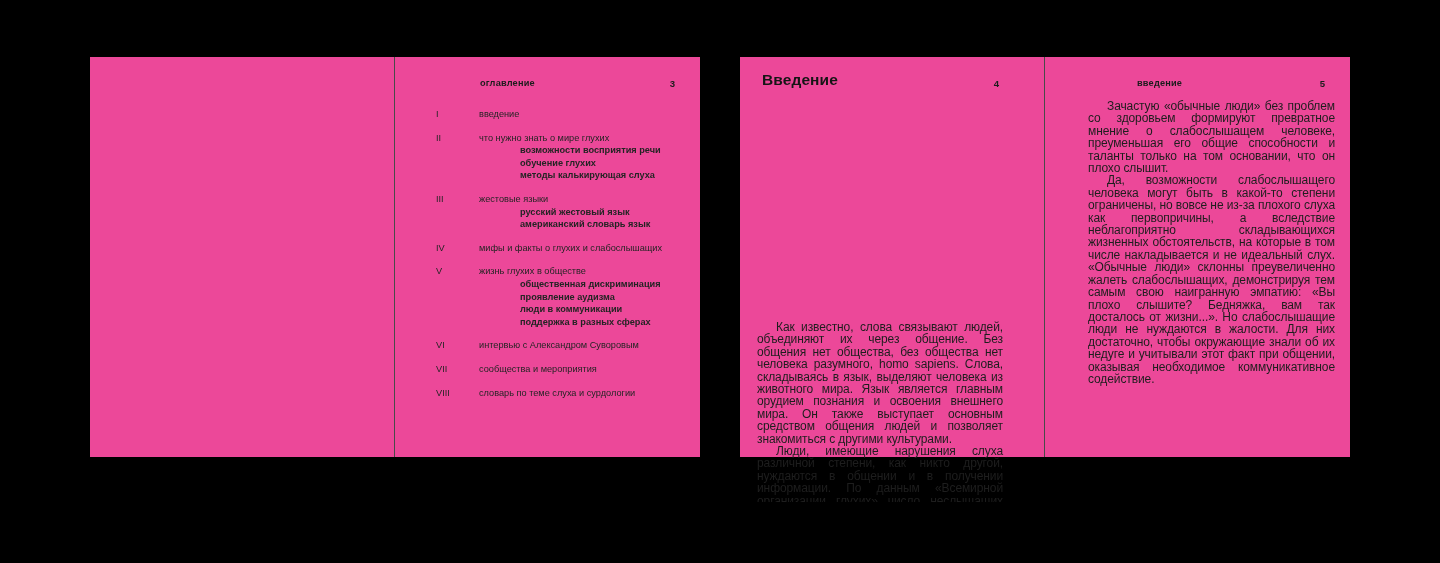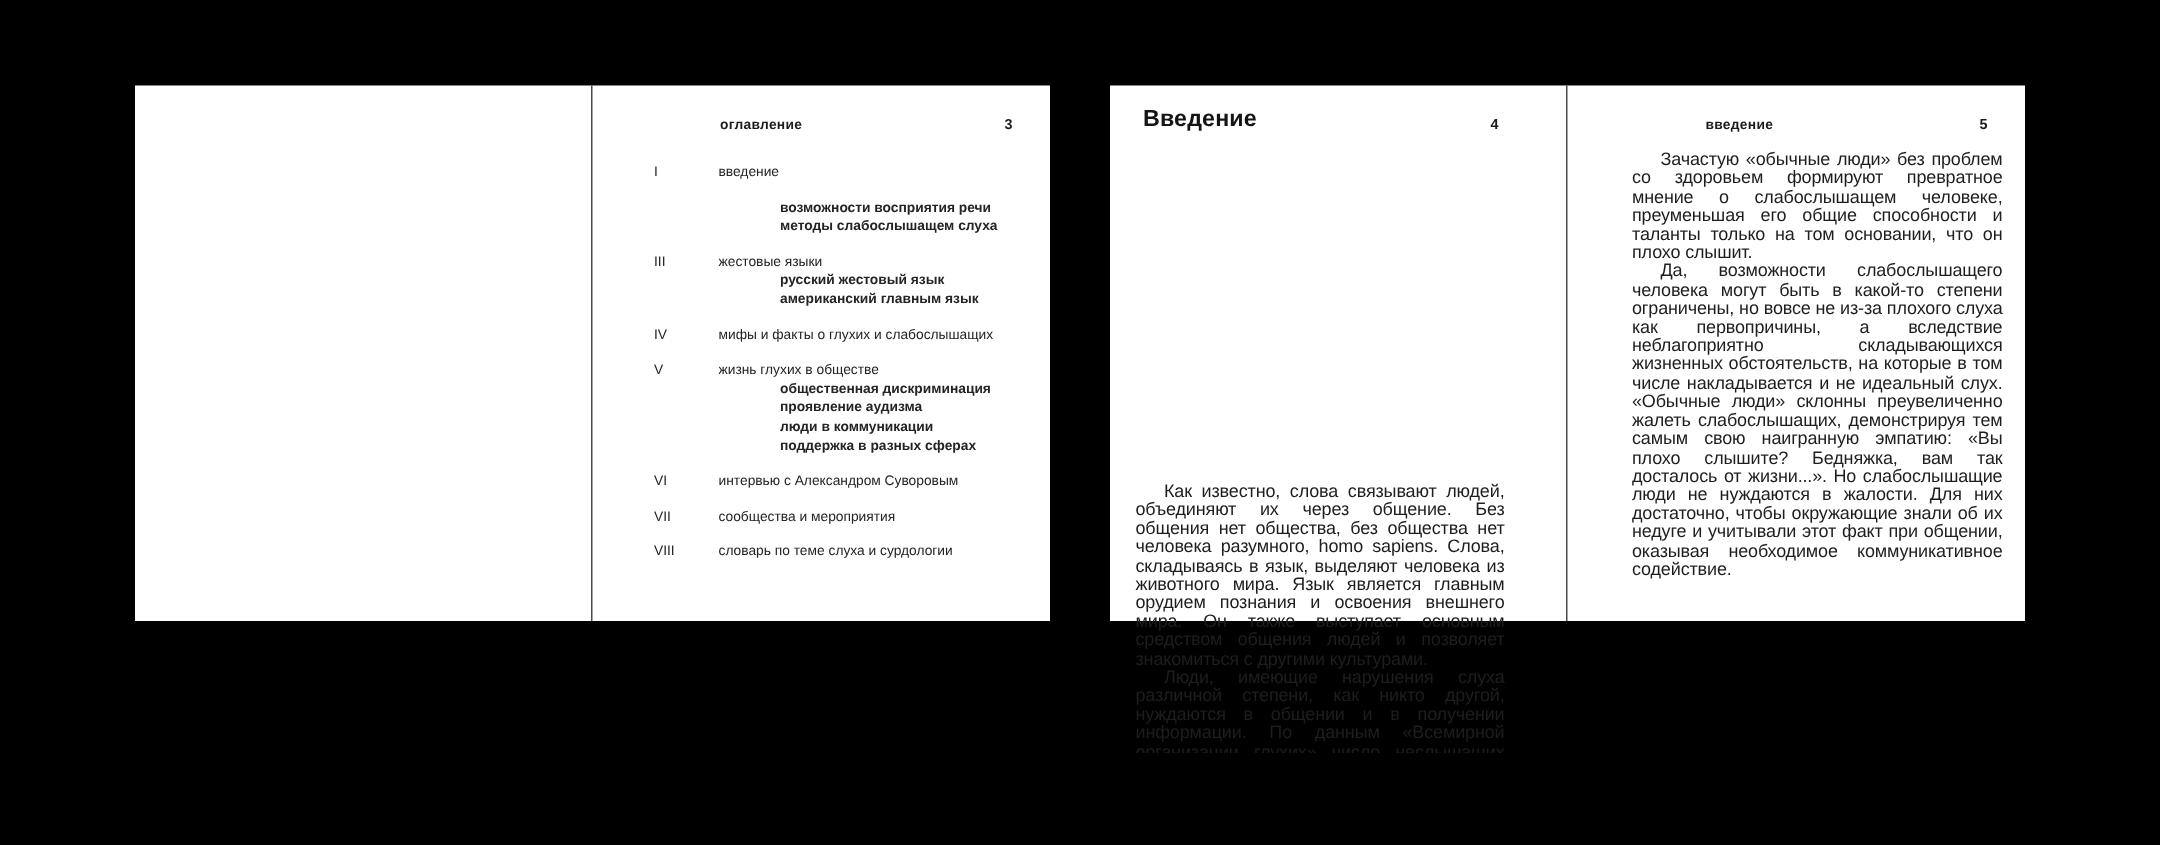--- a/index.html
+++ b/index.html
@@ -8,22 +8,22 @@
     width: 1440px; height: 563px;
     background: #000000;
     position: relative;
     overflow: hidden;
     font-family: "Liberation Sans", "DejaVu Sans", sans-serif;
   }
 
   .spread {
     position: absolute;
     top: 57px;
-    width: 610px; height: 357px;
-    background: #ffffff;
+    width: 610px; height: 400px;
+    background: #ec4899;
   }
   #spread-1 { left: 90px; }
   #spread-2 { left: 740px; }
 
   .spine {
     position: absolute;
     left: 304px; top: 0; bottom: 0;
     width: 1px;
     background: #4a4a4a;
   }
@@ -106,27 +106,29 @@
   <div class="page left" id="page-2"></div>
   <div class="spine"></div>
   <div class="page right" id="page-3">
     <div class="running-head">оглавление</div>
     <div class="page-number pn-right">3</div>
     <div class="toc">
         <div class="toc-chapter">
           <div class="toc-row"><span class="toc-num">I</span><span>введение</span></div>
         </div>
         <div class="toc-chapter">
+          <div class="toc-row"><span class="toc-num">II</span><span>что нужно знать о мире глухих</span></div>
           <div class="toc-sub">возможности восприятия речи</div>
-          <div class="toc-sub">методы слабослышащем слуха</div>
+          <div class="toc-sub">обучение глухих</div>
+          <div class="toc-sub">методы калькирующая слуха</div>
         </div>
         <div class="toc-chapter">
           <div class="toc-row"><span class="toc-num">III</span><span>жестовые языки</span></div>
           <div class="toc-sub">русский жестовый язык</div>
-          <div class="toc-sub">американский главным язык</div>
+          <div class="toc-sub">американский словарь язык</div>
         </div>
         <div class="toc-chapter">
           <div class="toc-row"><span class="toc-num">IV</span><span>мифы и факты о глухих и слабослышащих</span></div>
         </div>
         <div class="toc-chapter">
           <div class="toc-row"><span class="toc-num">V</span><span>жизнь глухих в обществе</span></div>
           <div class="toc-sub">общественная дискриминация</div>
           <div class="toc-sub">проявление аудизма</div>
           <div class="toc-sub">люди в коммуникации</div>
           <div class="toc-sub">поддержка в разных сферах</div>

